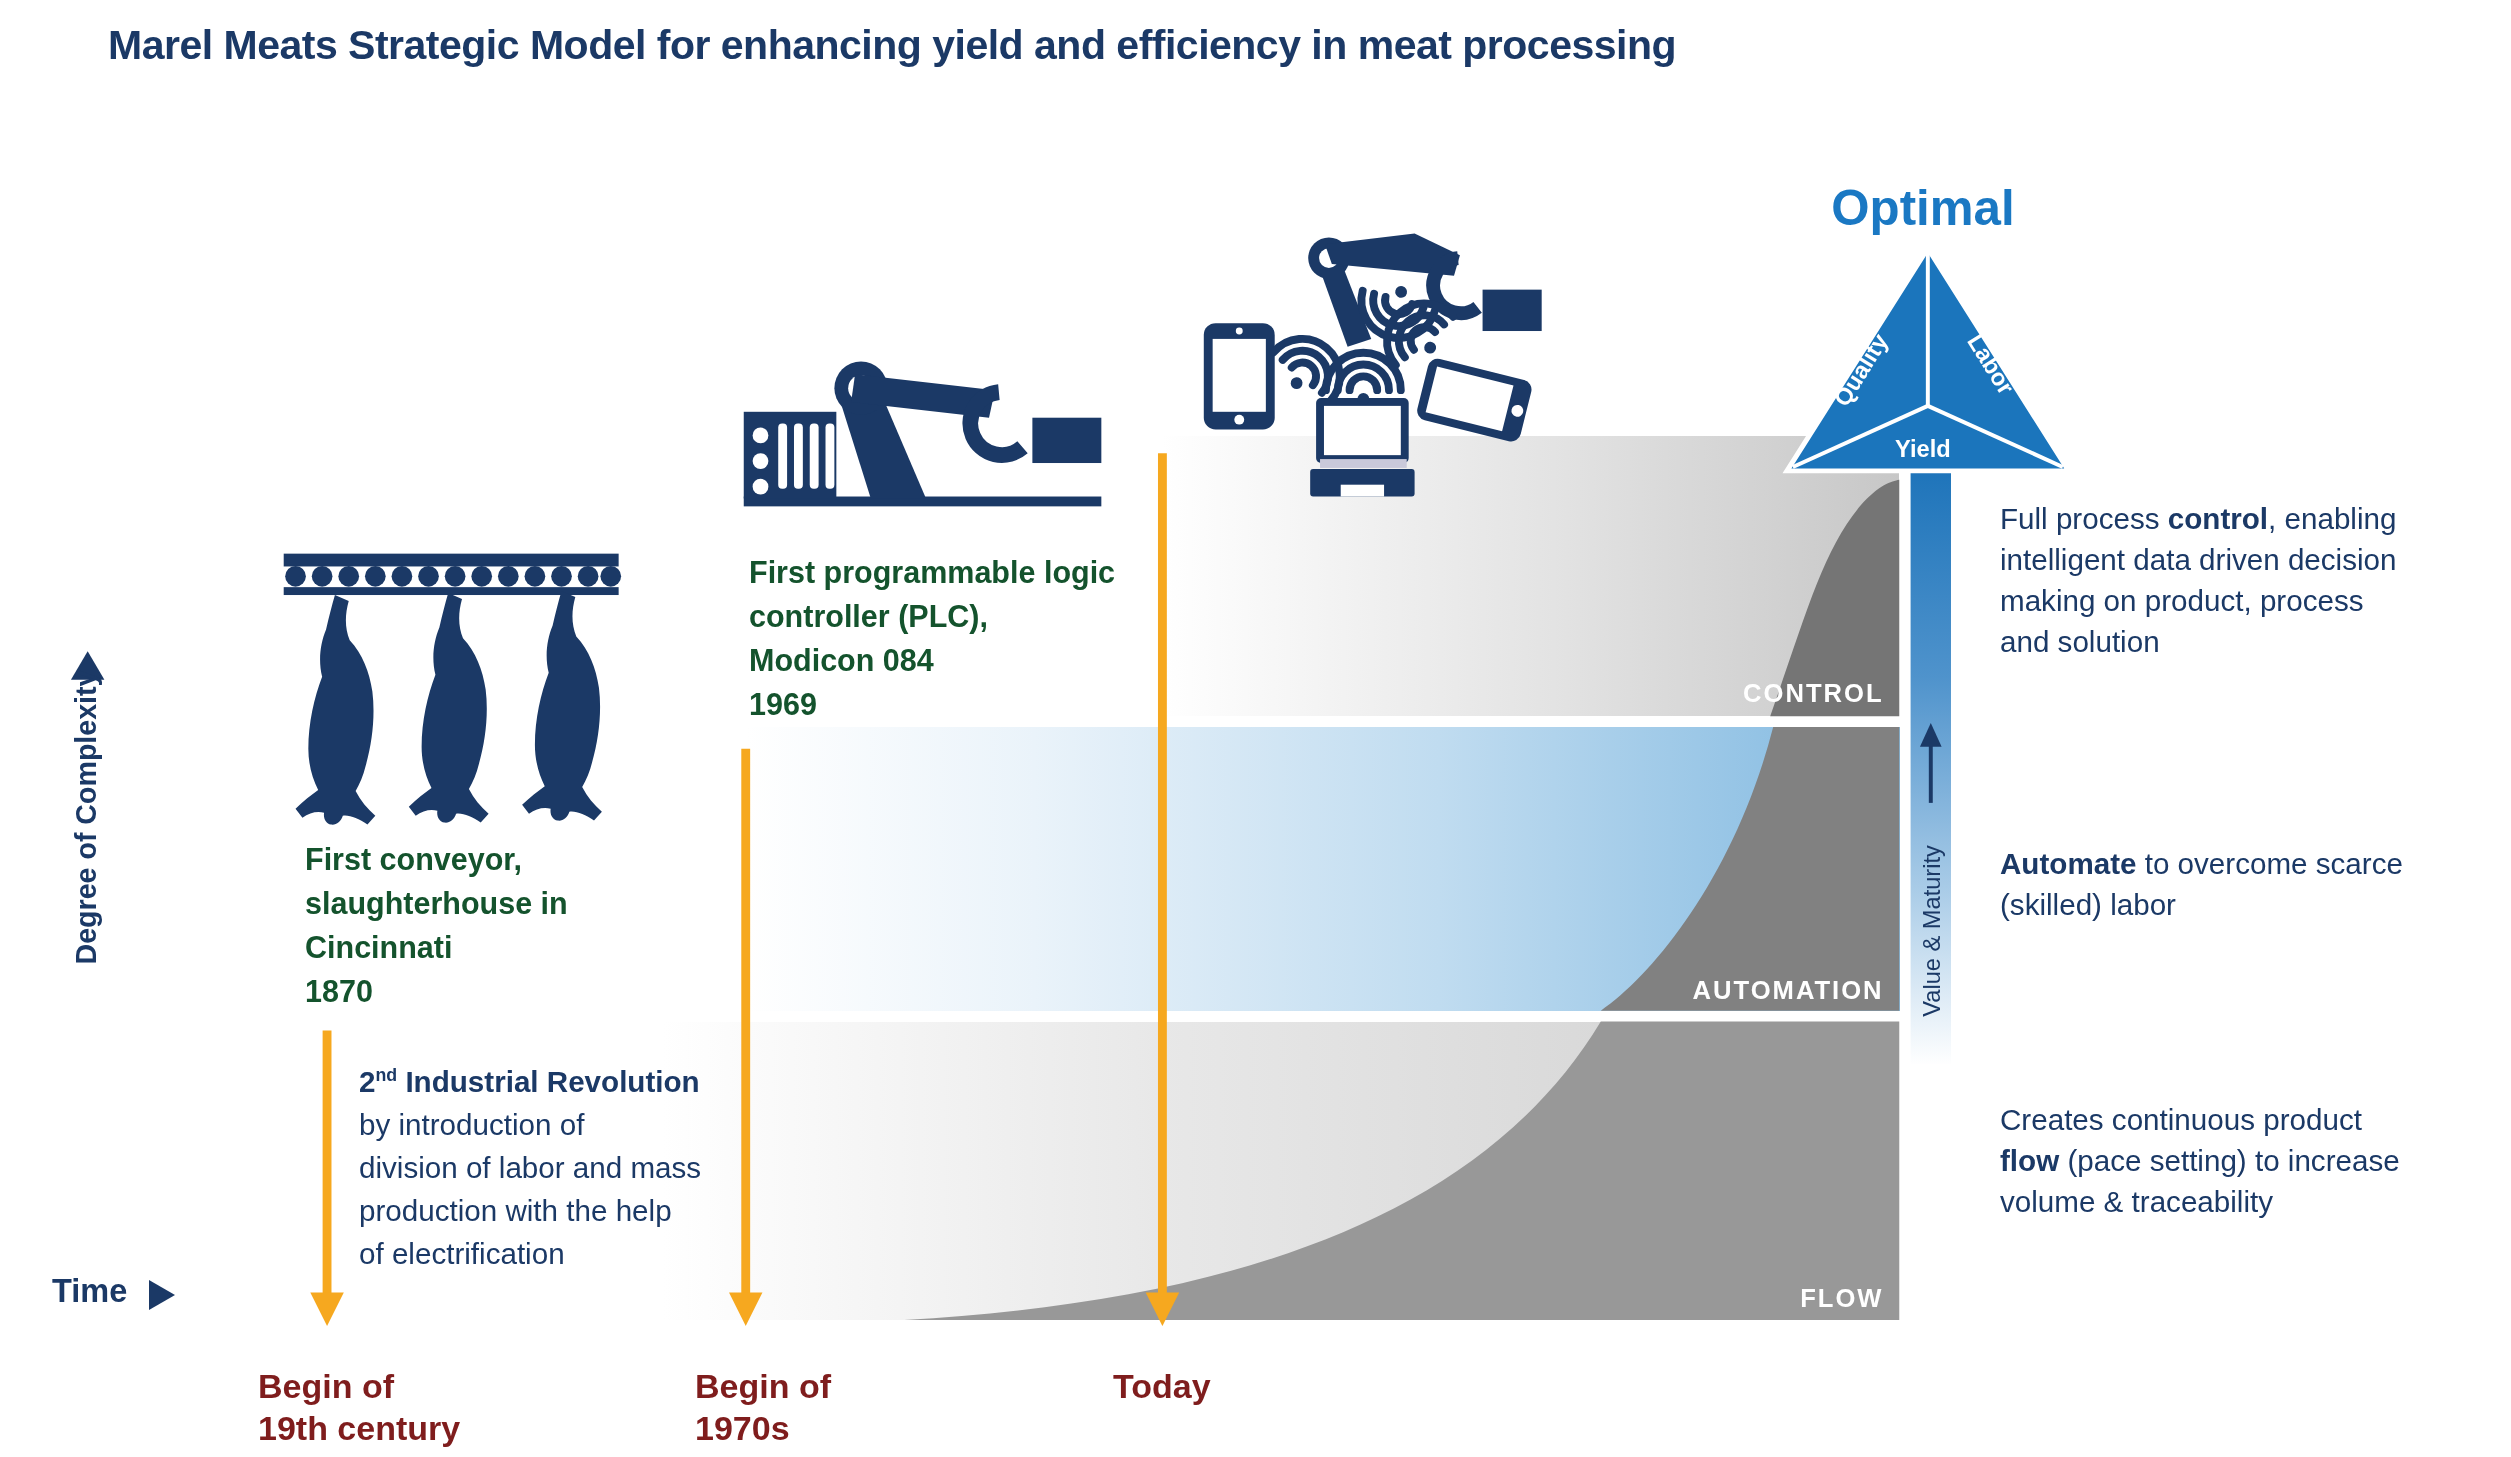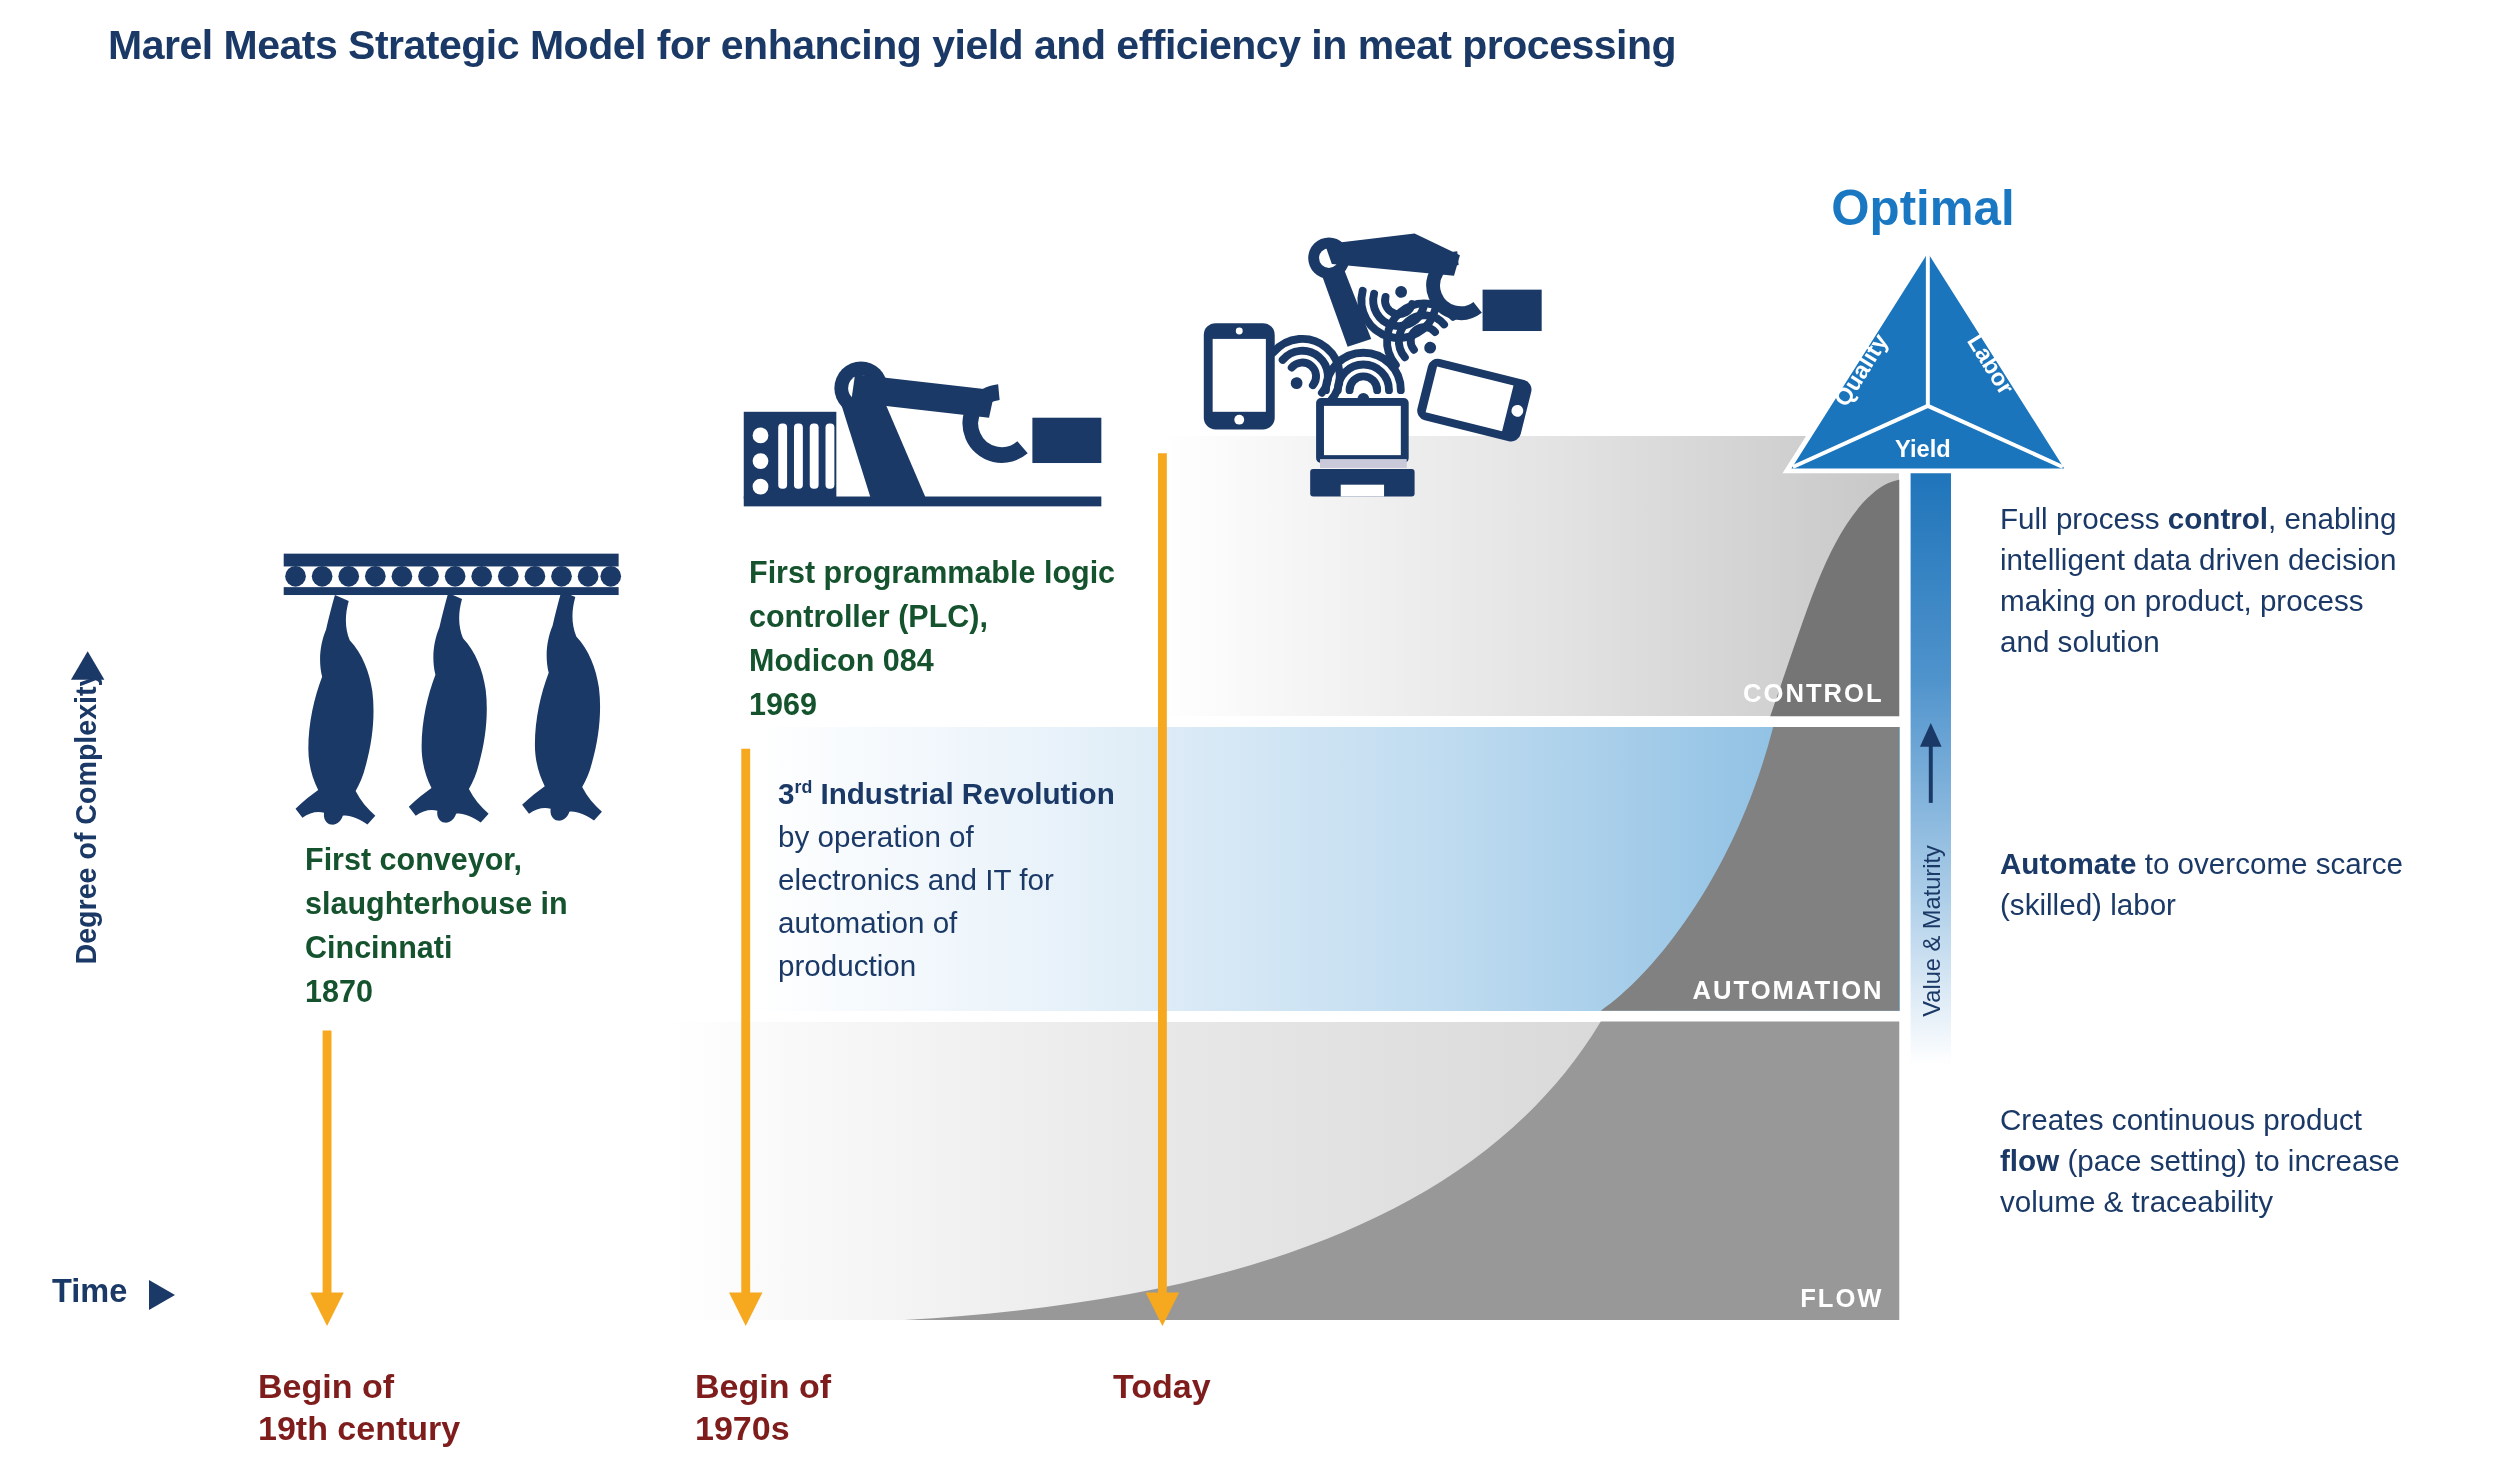--- a/index.html
+++ b/index.html
@@ -181,22 +181,22 @@
       <text transform="translate(1896,380) rotate(-58)" text-anchor="middle" fill="#ffffff" font-size="24" font-weight="bold">Quality</text>
       <text transform="translate(2014,374) rotate(58)" text-anchor="middle" fill="#ffffff" font-size="24" font-weight="bold">Labor</text>
       <text x="1952" y="464" text-anchor="middle" fill="#ffffff" font-size="24" font-weight="bold">Yield</text>
       <text x="1952" y="228" text-anchor="middle" fill="#1a78c3" font-size="50" font-weight="bold">Optimal</text>
     </g>
 
     <polygon points="72,690 106,690 89,661" fill="#1b3966"></polygon>
   </svg>
 
   <div class="abs blue-block" id="text-conveyor">First conveyor,<br>slaughterhouse in<br>Cincinnati<br>1870</div>
+  <div class="abs navy-block" id="text-second-ir"><span style="font-weight: bold;">2</span><sup style="font-weight: bold;">nd</sup><span style="font-weight: bold;"> Industrial Revolution</span><br>by introduction of<br>division of labor and mass<br>production with the help<br>of electrification</div>
   <div class="abs blue-block" id="text-plc">First programmable logic<br>controller (PLC),<br>Modicon 084<br>1969</div>
-  <div class="abs navy-block" id="text-third-ir"><span style="font-weight: bold;">3</span><sup style="font-weight: bold;">rd</sup><span style="font-weight: bold;"> Industrial Revolution</span><br>by operation of<br>electronics and IT for<br>automation of<br>production</div>
 
   <div class="abs note" id="note-control">Full process <span style="font-weight: bold;">control</span>, enabling<br>intelligent data driven decision<br>making on product, process<br>and solution</div>
   <div class="abs note" id="note-automate"><span style="font-weight: bold;">Automate</span> to overcome scarce<br>(skilled) labor</div>
   <div class="abs note" id="note-flow">Creates continuous product<br><span style="font-weight: bold;">flow</span> (pace setting) to increase<br>volume &amp; traceability</div>
 
   <div class="abs tl-label" id="tl-0">Begin of<br>19th century</div>
   <div class="abs tl-label" id="tl-1">Begin of<br>1970s</div>
   <div class="abs tl-label" id="tl-2">Today</div>
 
   <div class="abs" id="y-axis-label">Degree of Complexity</div>

